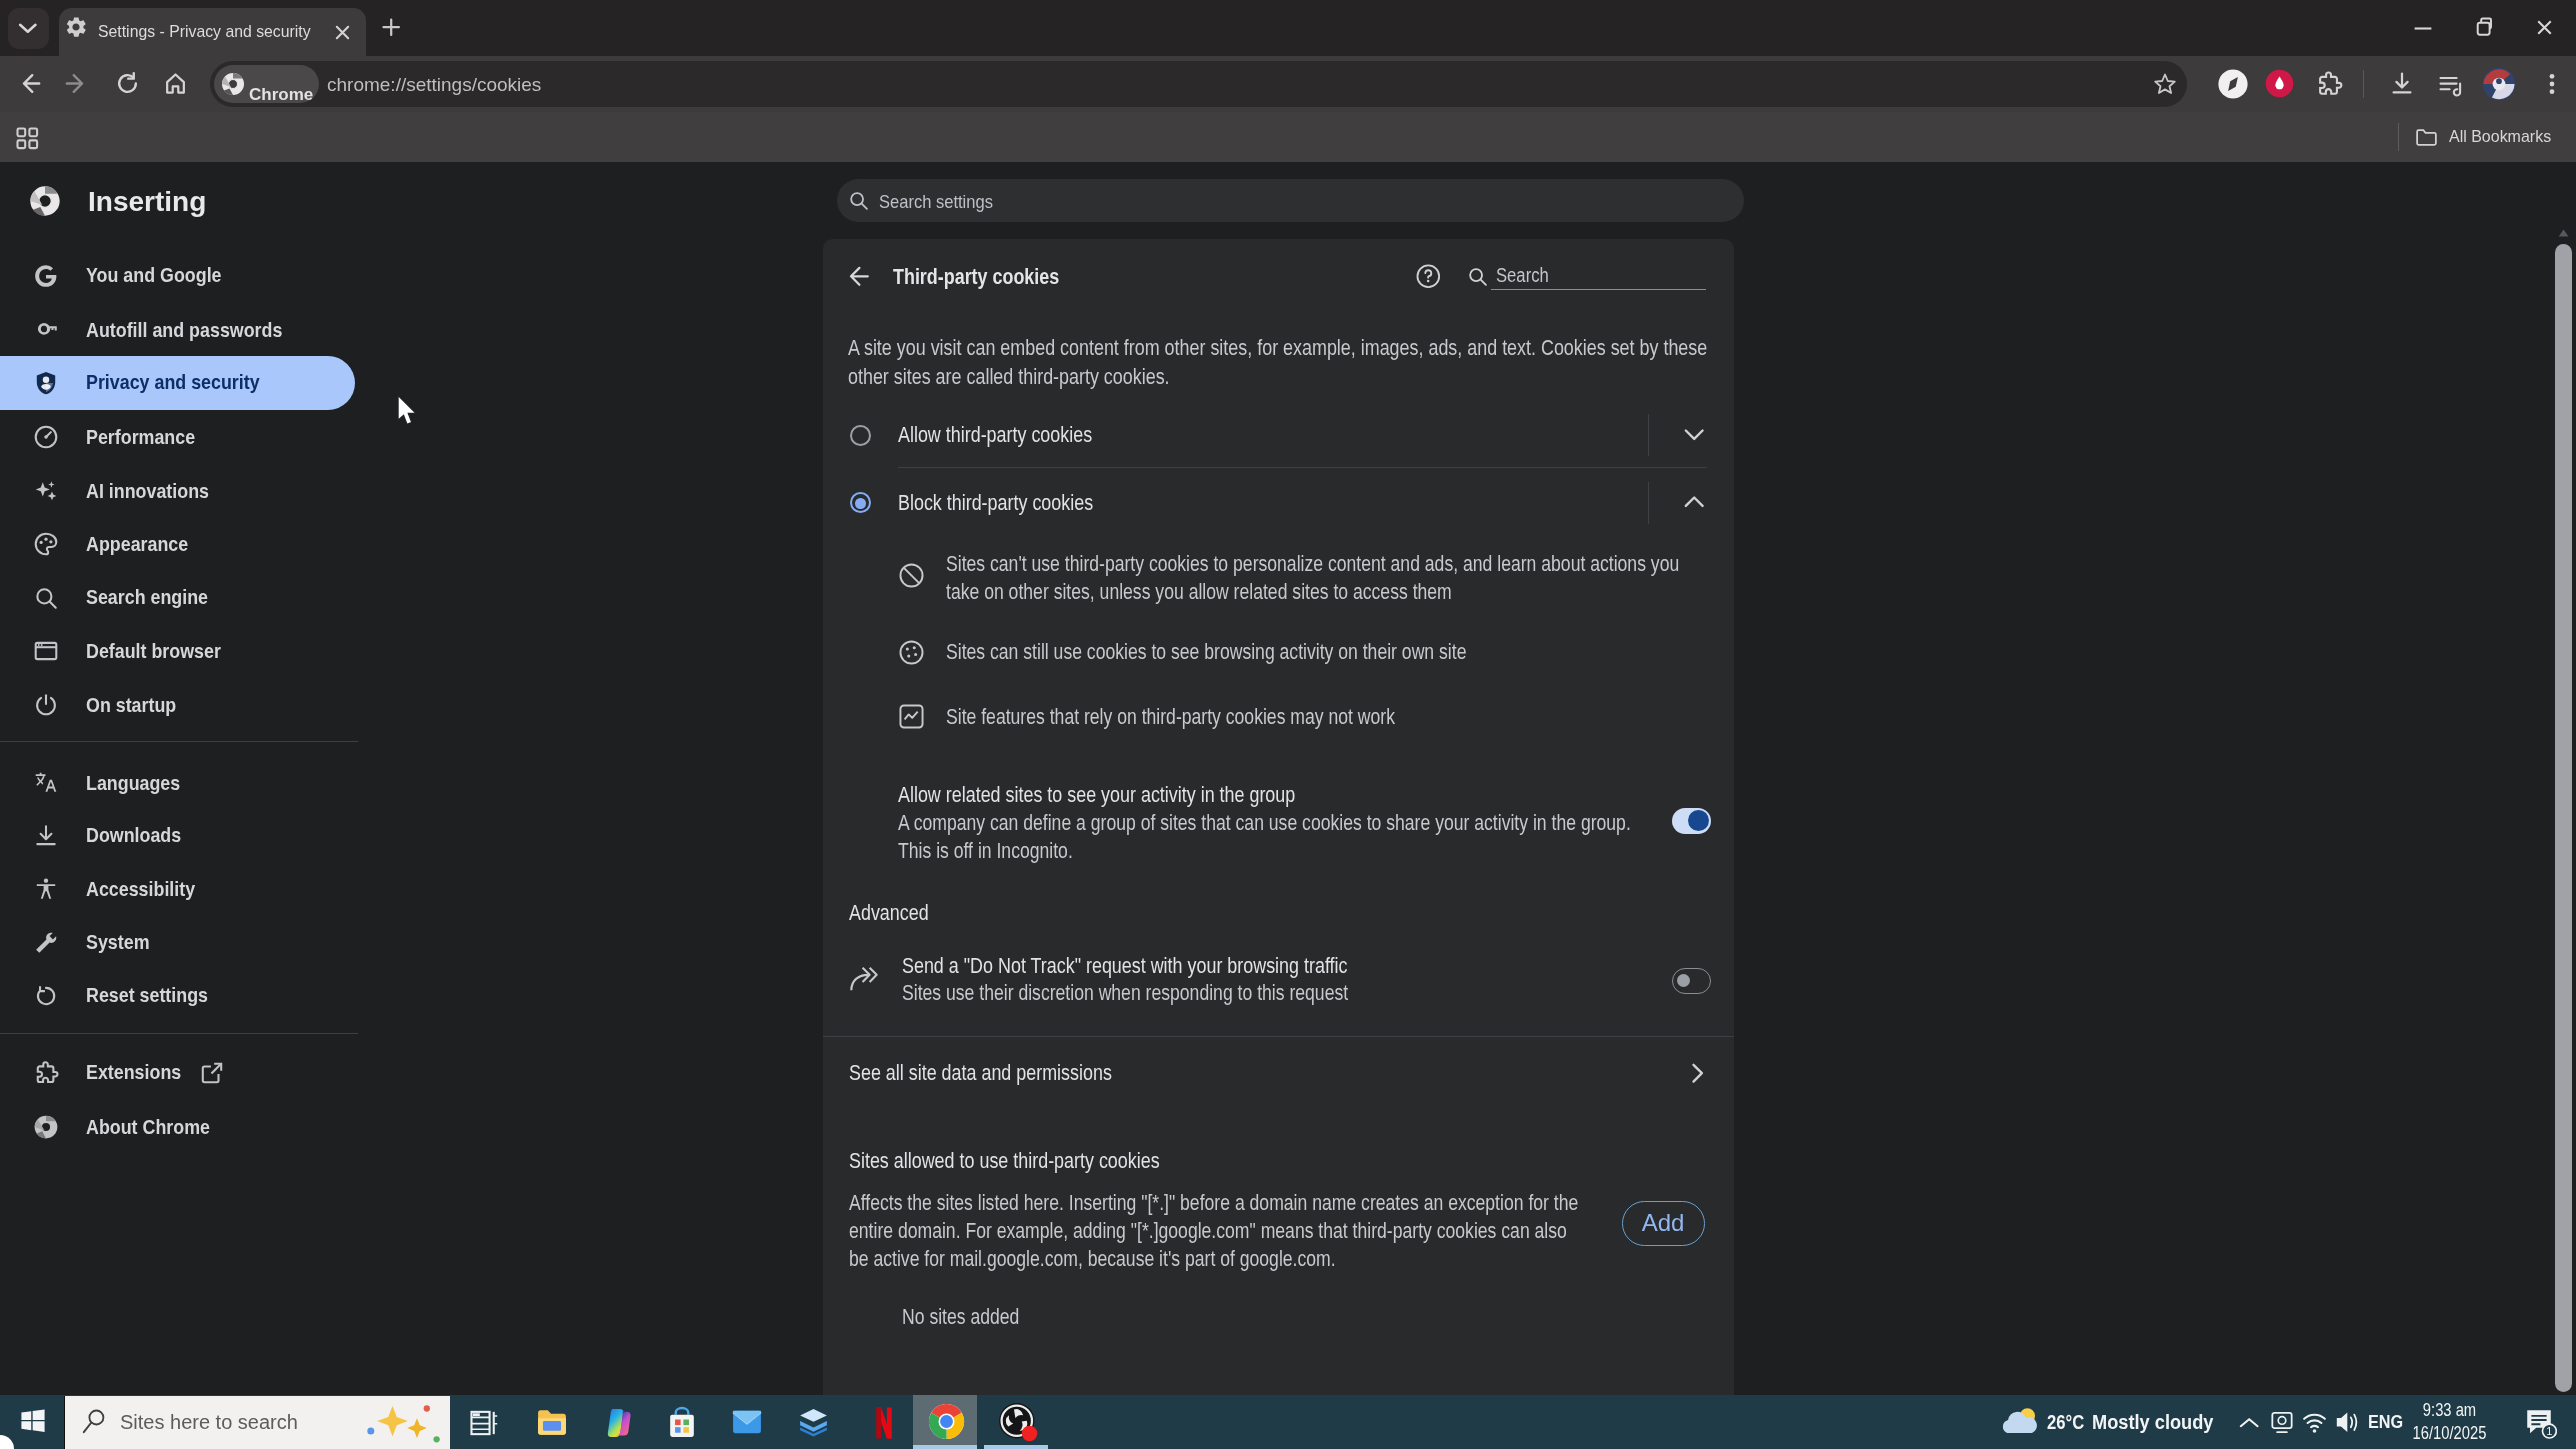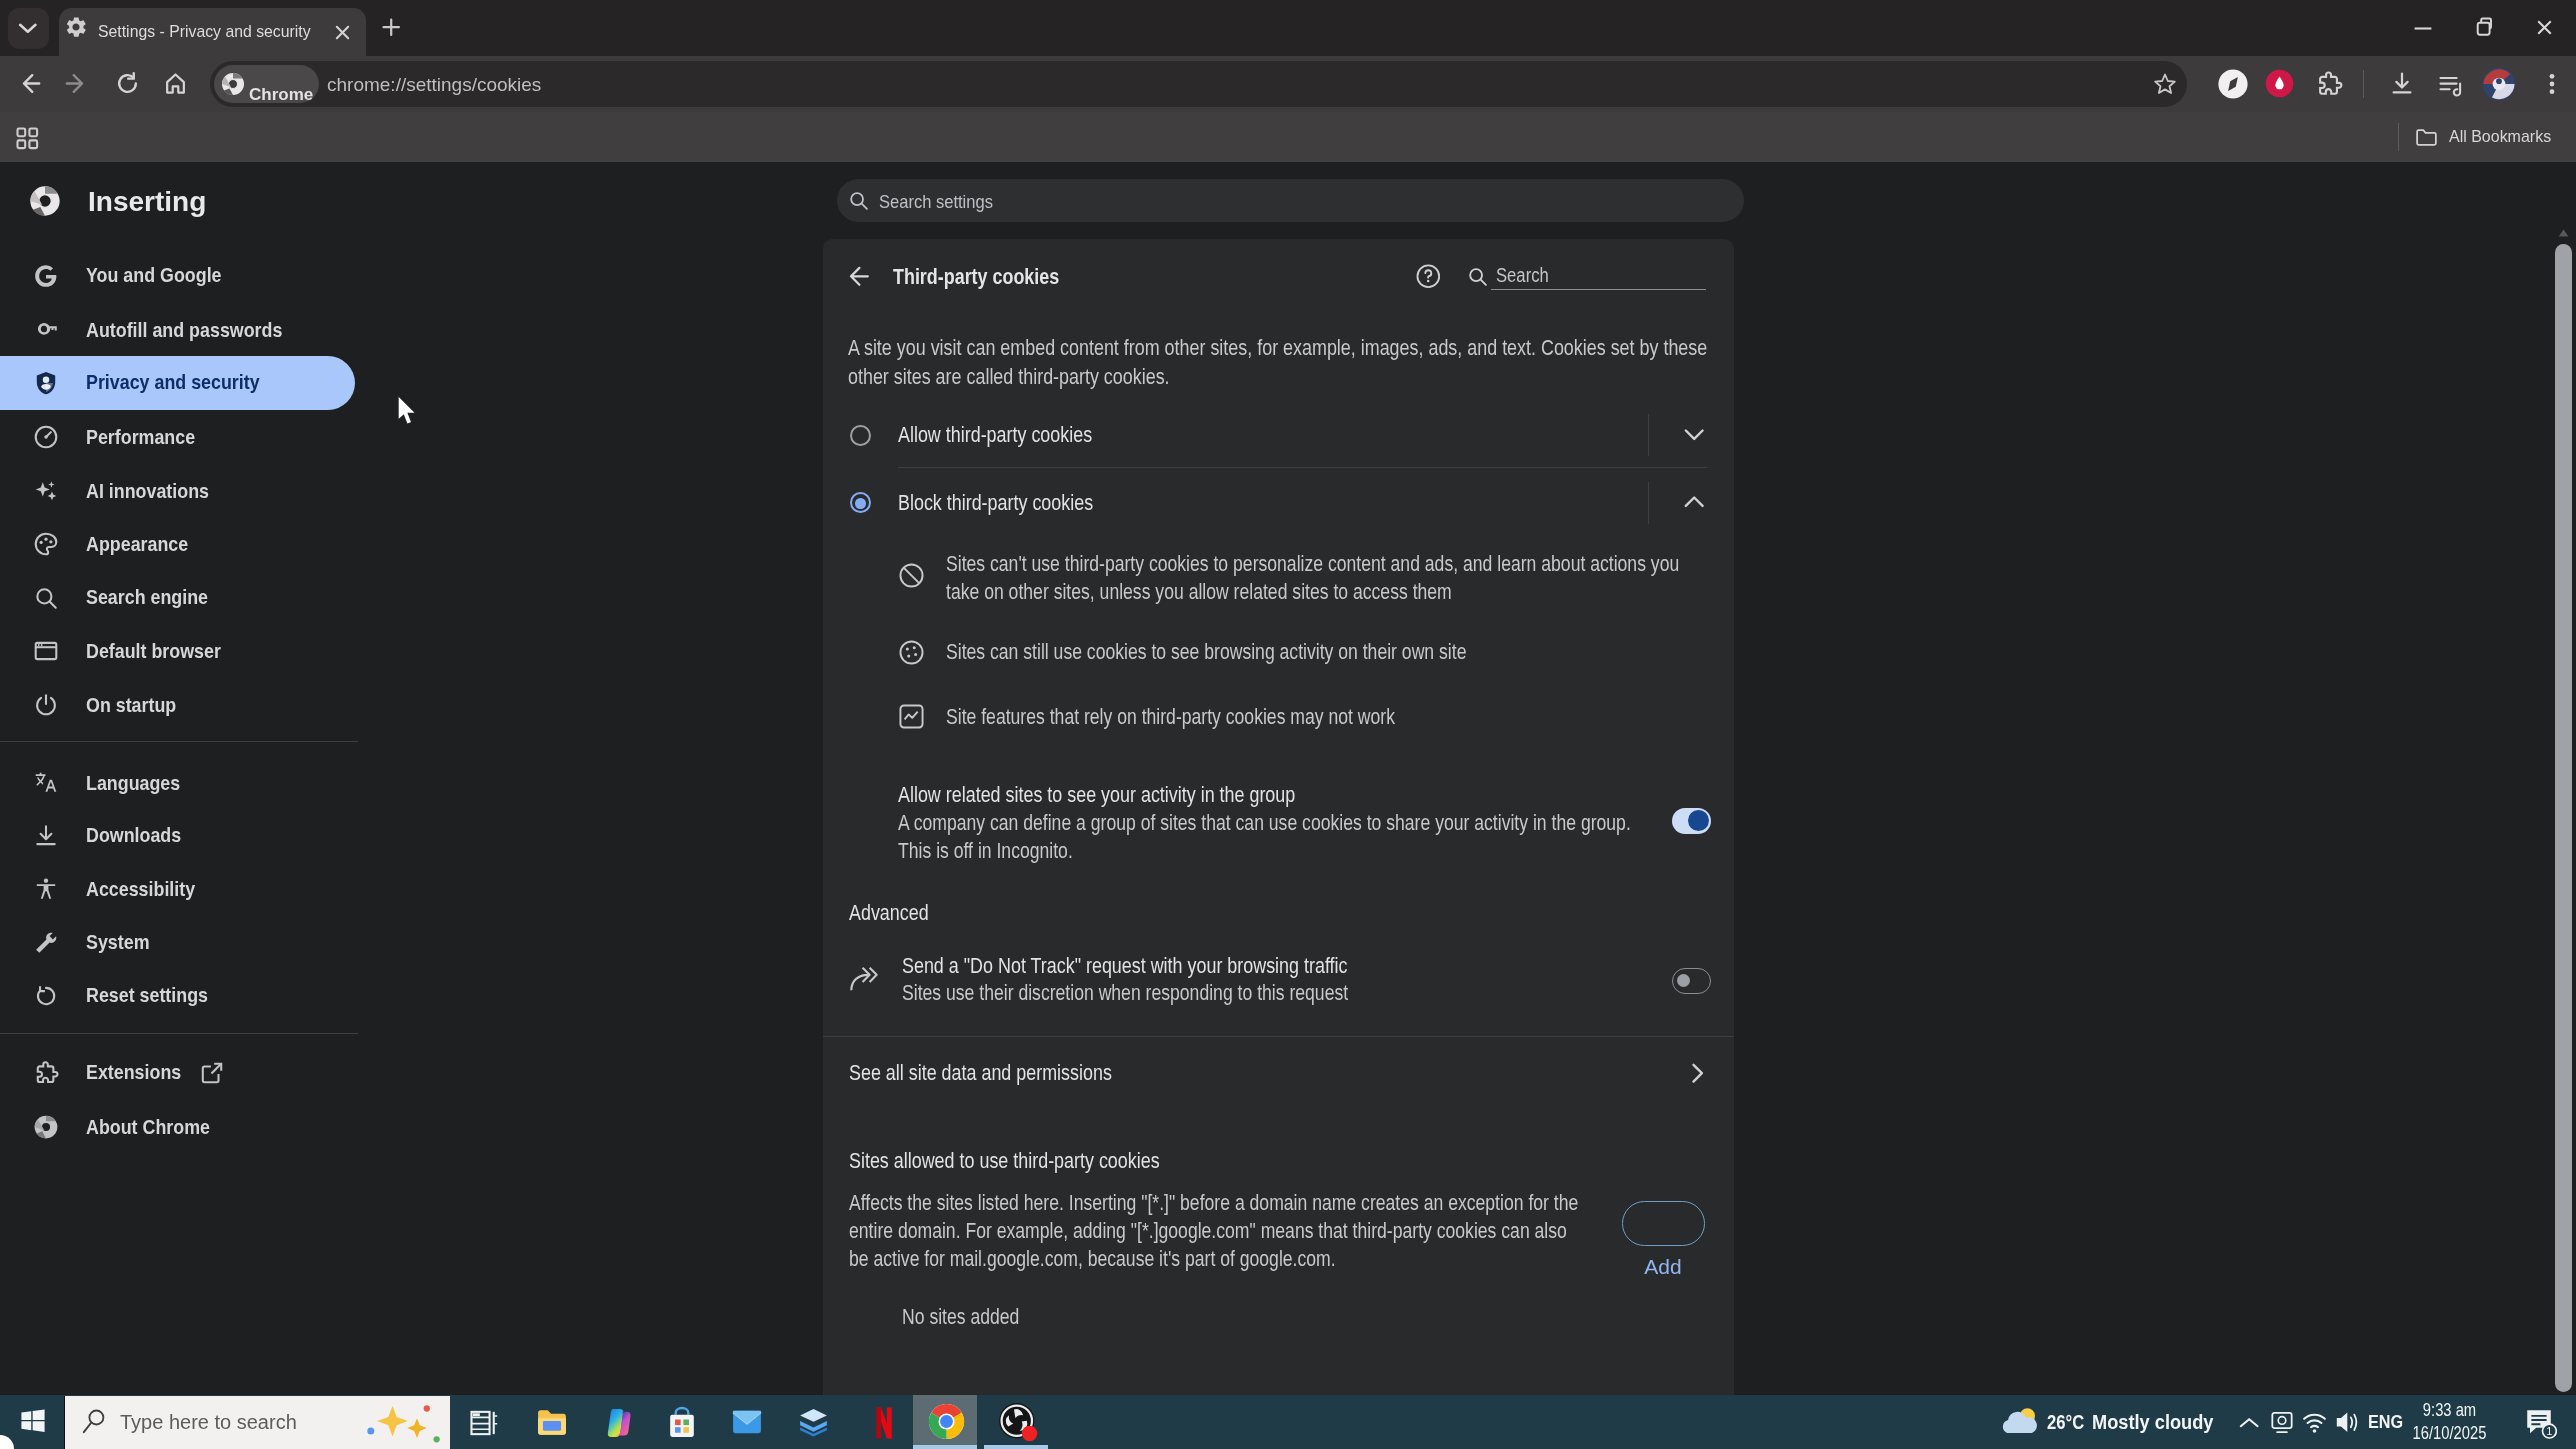--- a/index.html
+++ b/index.html
@@ -354,21 +354,21 @@
     <div class="abs" style="left:823px;top:1036px;width:911px;height:1.4px;background:#3f4043;"></div>
 
     <div class="row-t" style="left:849px;top:1073px;">See all site data and permissions</div>
     <svg class="abs" style="left:1690px;top:1062px;" width="15.4" height="22.4" viewBox="0 0 22 32">
         <path d="M5 4 L17 16 L5 28" stroke="#cfd1d3" stroke-width="3.4" fill="none" stroke-linecap="round" stroke-linejoin="round"></path>
       </svg>
 
     <div class="row-t" style="left:849px;top:1161px;">Sites allowed to use third-party cookies</div>
     <div class="body-t" style="left:849px;top:1189px;width:924px;">Affects the sites listed here. Inserting "[*.]" before a domain name creates an exception for the entire domain. For example, adding "[*.]google.com" means that third-party cookies can also be active for mail.google.com, because it's part of google.com.</div>
     <div class="abs" style="left:1622px;top:1201px;width:83px;height:45px;border-radius:22.4px;border:1.8px solid #6d9ecb;"></div>
-    <div class="abs cxy" style="left:1663px;top:1223px;color:#92b6f0;font-size:21px;font-weight:500;margin-top:44px;">Add</div>
+    <div class="abs cxy" style="left:1663px;top:1223px;color:#92b6f0;font-size:24px;font-weight:500;">Add</div>
     <div class="body-t" style="left:902px;top:1303px;">No sites added</div>
   </div>
 
   <svg class="abs" style="left:2558px;top:228px;" width="11.2" height="9.8" viewBox="0 0 16 14">
       <path d="M8 2 L15 12 H1 Z" fill="#55585c"></path>
     </svg>
   <div class="abs" style="left:2555px;top:244px;width:17px;height:1148px;background:#9fa3a7;border-radius:8.4px;"></div>
 
   <div id="taskbar">
     <div class="abs" style="left:0;top:1395px;width:2576px;height:54px;background:#1f3b47;"></div>
@@ -381,21 +381,21 @@
           <path d="M18 19 H35 V34 L18 31.8 Z"></path>
         </g>
       </svg>
     <div class="abs" style="left:0;top:1435px;width:14px;height:14px;background:#fff;border-radius:0 14px 0 0;"></div>
 
     <div class="abs" style="left:64px;top:1396px;width:386px;height:53px;background:#f2f1f0;border-left:1.4px solid #111;"></div>
     <svg class="abs" style="left:81px;top:1407px;" width="28" height="28" viewBox="0 0 40 40">
         <circle cx="22" cy="15" r="10" fill="none" stroke="#3f3f3f" stroke-width="2.6"></circle>
         <path d="M14.5 22.5 L4 36" stroke="#3f3f3f" stroke-width="2.8" stroke-linecap="round"></path>
       </svg>
-    <div class="abs cy" style="left:120px;top:1422px;color:#5c5c5c;font-size:20px;">Type here to search</div>
+    <div class="abs cy" style="left:120px;top:1422px;color:#5c5c5c;font-size:20px;">Sites here to search</div>
 
     <svg class="abs" style="left:354px;top:1400px;" width="91" height="45" viewBox="0 0 130 64">
         <path d="M55 8 L61 24 L77 30 L61 36 L55 52 L49 36 L33 30 L49 24 Z" fill="#f6c445"></path>
         <path d="M90 26 L94 36 L104 40 L94 44 L90 54 L86 44 L76 40 L86 36 Z" fill="#f0b428"></path>
         <circle cx="24" cy="44" r="5" fill="#5a96e8"></circle>
         <circle cx="104" cy="12" r="4.5" fill="#e45d4a"></circle>
         <circle cx="118" cy="56" r="4.5" fill="#58b15c"></circle>
       </svg>
 
     <svg class="abs" style="left:468px;top:1406px;" width="32" height="34" viewBox="0 0 46 48">

